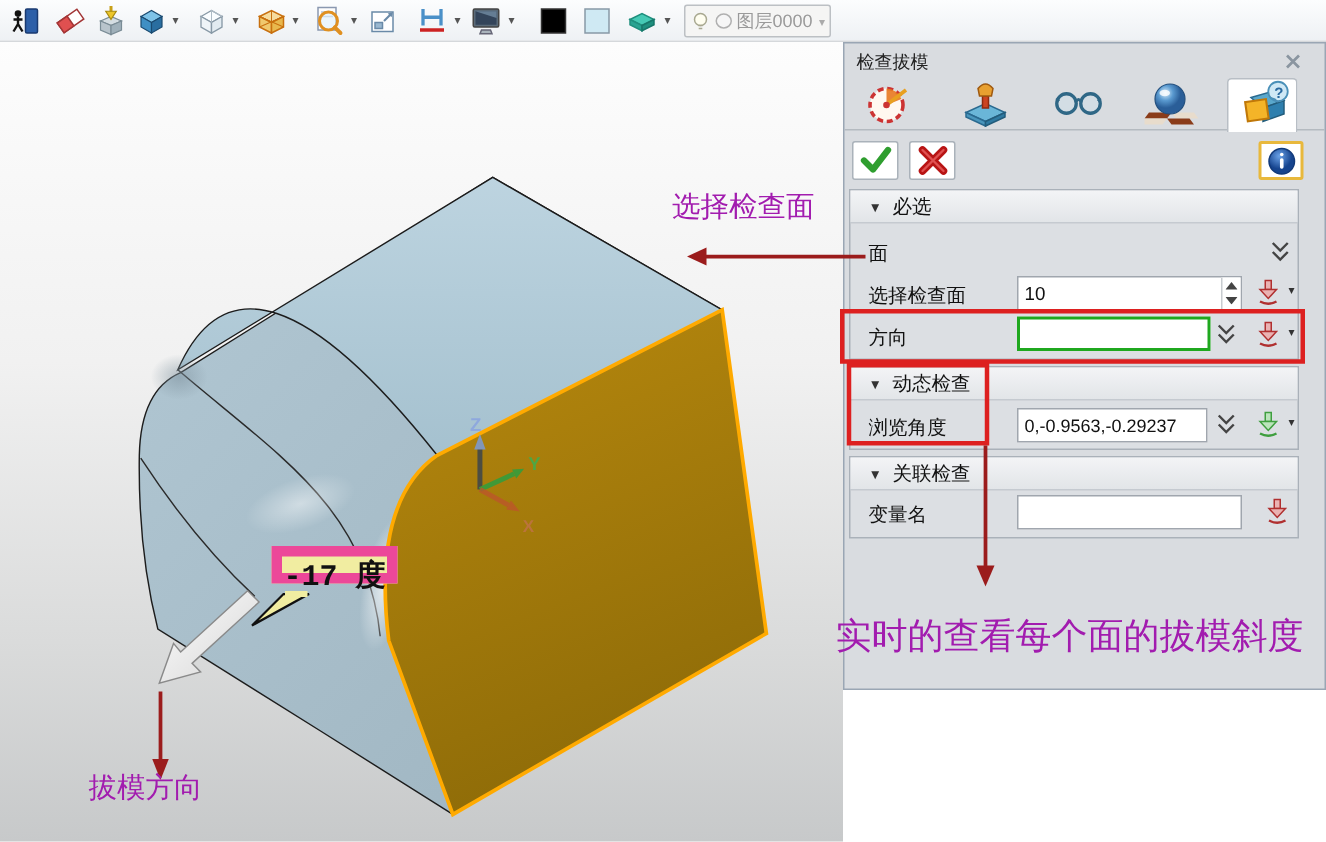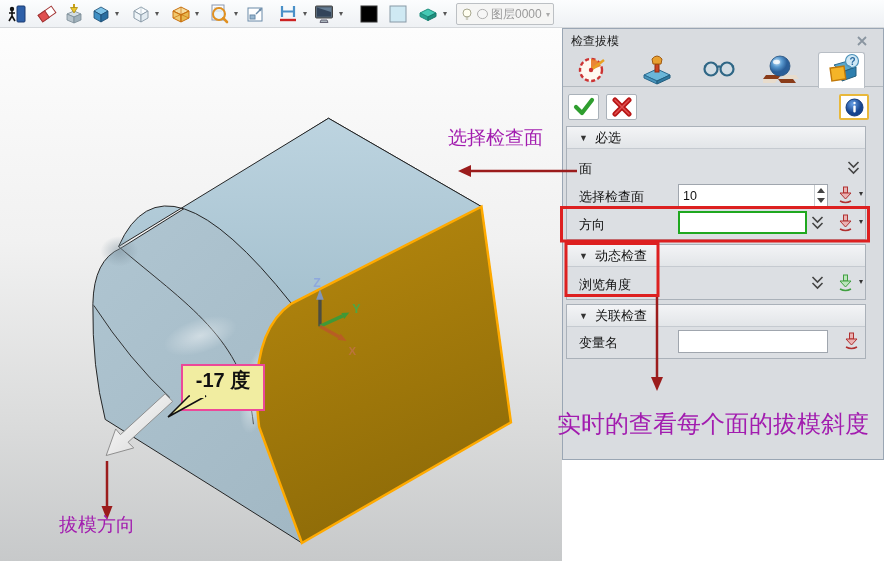--- a/index.html
+++ b/index.html
@@ -40,23 +40,23 @@
   .flabel { position:absolute; left:16px; font-size:13px; color:#111; }
   .fin { position:absolute; height:23px; border:1px solid #a0a6ae; background:#fff;
     font-size:12.5px; font-family:"Liberation Sans",sans-serif; padding:0 4px; color:#111; }
   .fin.green { border:2px solid #1fa81f; }
   .wicon { position:absolute; }
   .spin { position:absolute; width:13px; background:#fff; border-left:1px solid #c8ccd0;
     display:flex; flex-direction:column; align-items:center; justify-content:space-between; padding:3px 0; }
   
   #overlay { position:absolute; left:0; top:0; width:884px; height:561px; z-index:40; pointer-events:none; }
   .redtext { position:absolute; color:#a21caf; font-family:"Liberation Serif",serif; z-index:45; }
-  #callout { position:absolute; left:181px; top:364px; width:84px; height:47px; background:#f1eda1;
-    border:2px solid #ec4899; text-align:center; line-height:29px; font-size:20px; font-weight:bold;
-    color:#111; z-index:30; }
+  #callout { position:absolute; left:181px; top:364px; width:84px; height:25px; background:#f1eda1;
+    border:7px solid #ec4899; text-align:center; line-height:29px; font-size:20px; font-weight:bold;
+    color:#111; z-index:30;font-family:Liberation Mono, monospace; }
 </style>
 </head>
 <body>
 
 <div id="toolbar">
   <svg class="ti" style="left:5px" viewBox="0 0 22 22">
     <rect x="12" y="3" width="8" height="16" rx="1" fill="#2d5fa8" stroke="#1a3a70"></rect>
     <circle cx="7" cy="6" r="2.2" fill="#111"></circle>
     <path d="M7 8 L7 13 M7 13 L4 18 M7 13 L10 18 M4 10 L10 10" stroke="#111" stroke-width="1.6" fill="none"></path>
   </svg>
@@ -324,20 +324,21 @@
   </svg>
   <span class="caret" style="left:293px; top:188px; position:absolute; color:#333">▾</span>
 
   <div class="sec" style="top:215px; height:56px">
     <div class="sec-h">
       <span class="tri">▼</span>
       <span class="st">动态检查</span>
     </div>
   </div>
   <div class="flabel" style="top:247px">浏览角度</div>
+  <input class="fin" style="left: 115px; top: 243px; width: 127px; font-size: 12px;" value="0,-0.9563,-0.29237">
   <svg class="wicon" style="left:248px; top:246px" width="13" height="15" viewBox="0 0 13 15">
     <path d="M1.5 2 L6.5 7 L11.5 2 M1.5 8 L6.5 13 L11.5 8" fill="none" stroke="#444" stroke-width="1.6"></path>
   </svg>
   <svg class="wicon" style="left:274px; top:244px" width="17" height="19" viewBox="0 0 17 19">
     <rect x="6.5" y="2" width="4" height="6" fill="#bbe4bb" stroke="#3f9f3f"></rect>
     <polygon points="3,8 14,8 8.5,14" fill="#bbe4bb" stroke="#3f9f3f"></polygon>
     <path d="M3 16 Q8.5 19 14 16" fill="none" stroke="#3f9f3f" stroke-width="1.5"></path>
   </svg>
   <span class="caret" style="left:293px; top:248px; position:absolute; color:#333">▾</span>
 

